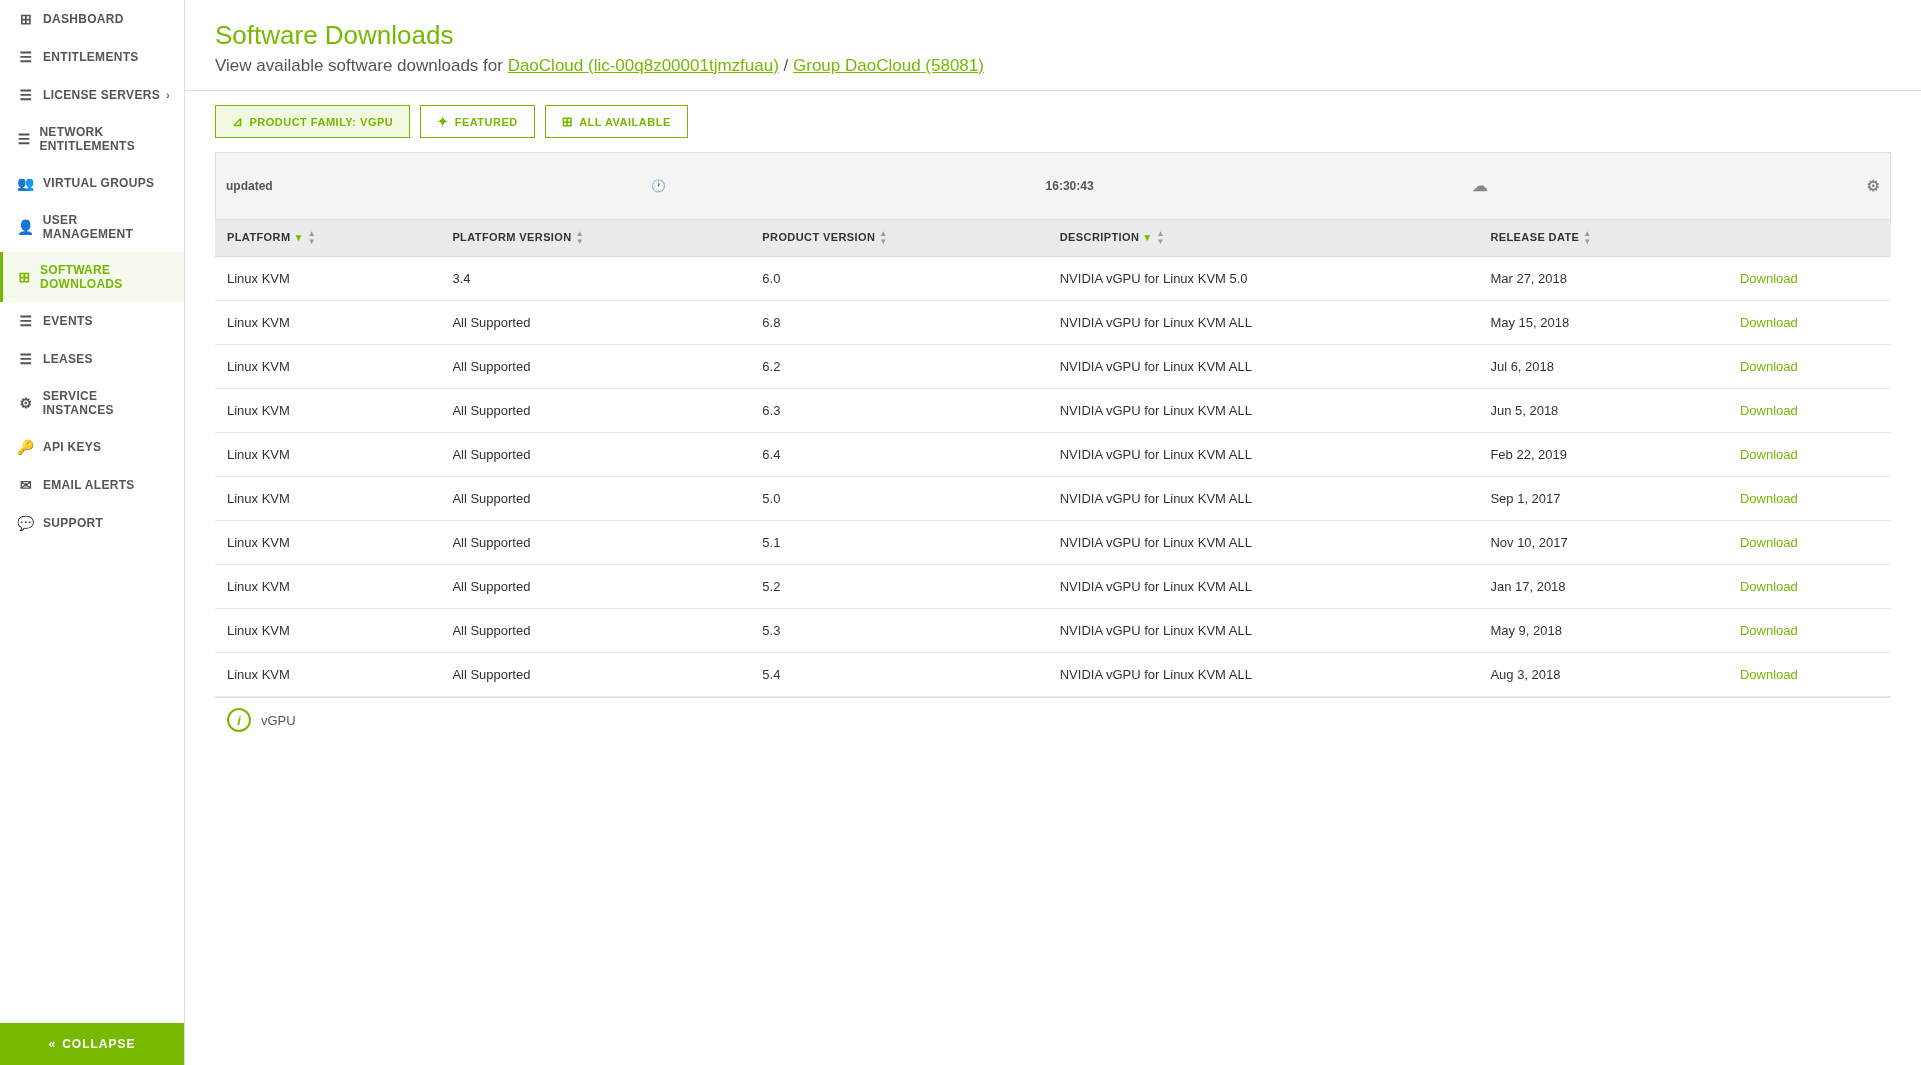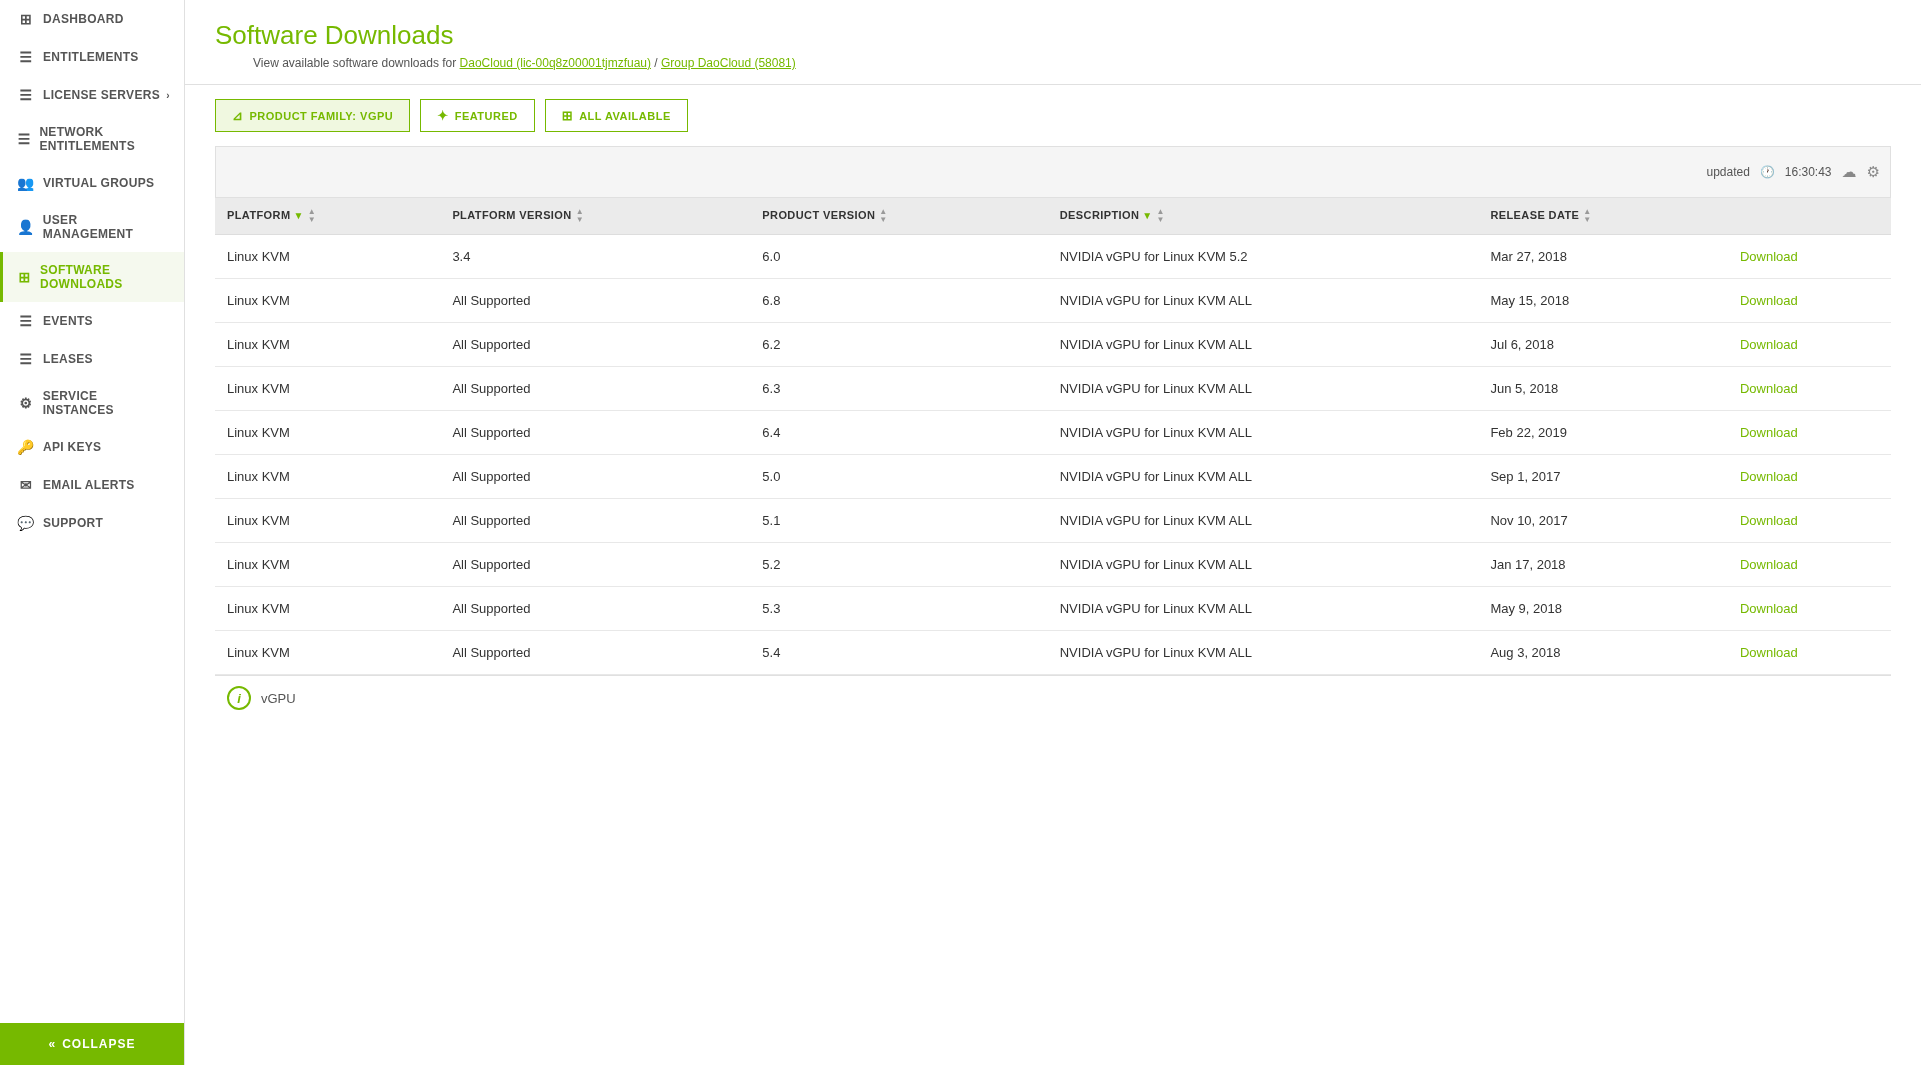--- a/index.html
+++ b/index.html
@@ -75,23 +75,22 @@
       border-bottom: 1px solid #e0e0e0;
       background: #fff;
     }
     .page-title {
       color: #76b900;
       font-size: 26px;
       font-weight: 300;
       margin-bottom: 5px;
     }
     .page-subtitle {
-      font-size: 12px;
+      font-size: 17px;
       color: #555;
-      margin-left: 38px;
     }
     .page-subtitle a {
       color: #76b900;
       text-decoration: underline;
     }
 
     
     .tabs {
       display: flex;
       padding: 0 30px;
@@ -140,29 +139,30 @@
     
     .table-wrapper {
       flex: 1;
       overflow-y: auto;
       padding: 0 30px 20px 30px;
     }
 
     
     .status-bar {
       display: flex;
-      justify-content: flex-end;
-      align-items: center;
-      padding: 16px 10px;
+      justify-content: space-between;
+      align-items: center;
+      padding: 24px 10px;
       background: #f5f5f5;
       border: 1px solid #e0e0e0;
       margin-bottom: 0;
       gap: 10px;
       font-size: 12px;
       color: #555;
+      font-weight: bold;
     }
     .status-bar .icon-btn {
       cursor: pointer;
       color: #888;
       font-size: 15px;
     }
 
     
     .data-table {
       width: 100%;
@@ -364,21 +364,21 @@
               </span></th>
             <th></th>
           </tr>
       </thead>
       <tbody>
 
       <tr>
     <td>Linux KVM</td>
     <td>3.4</td>
     <td>6.0</td>
-    <td>NVIDIA vGPU for Linux KVM 5.2</td>
+    <td>NVIDIA vGPU for Linux KVM 5.0</td>
     <td>Mar 27, 2018</td>
     <td><a class="download-link" href="#">Download</a></td>
   </tr>
           <tr>
     <td>Linux KVM</td>
     <td>All Supported</td>
     <td>6.8</td>
     <td>NVIDIA vGPU for Linux KVM ALL</td>
     <td>May 15, 2018</td>
     <td><a class="download-link" href="#">Download</a></td>

